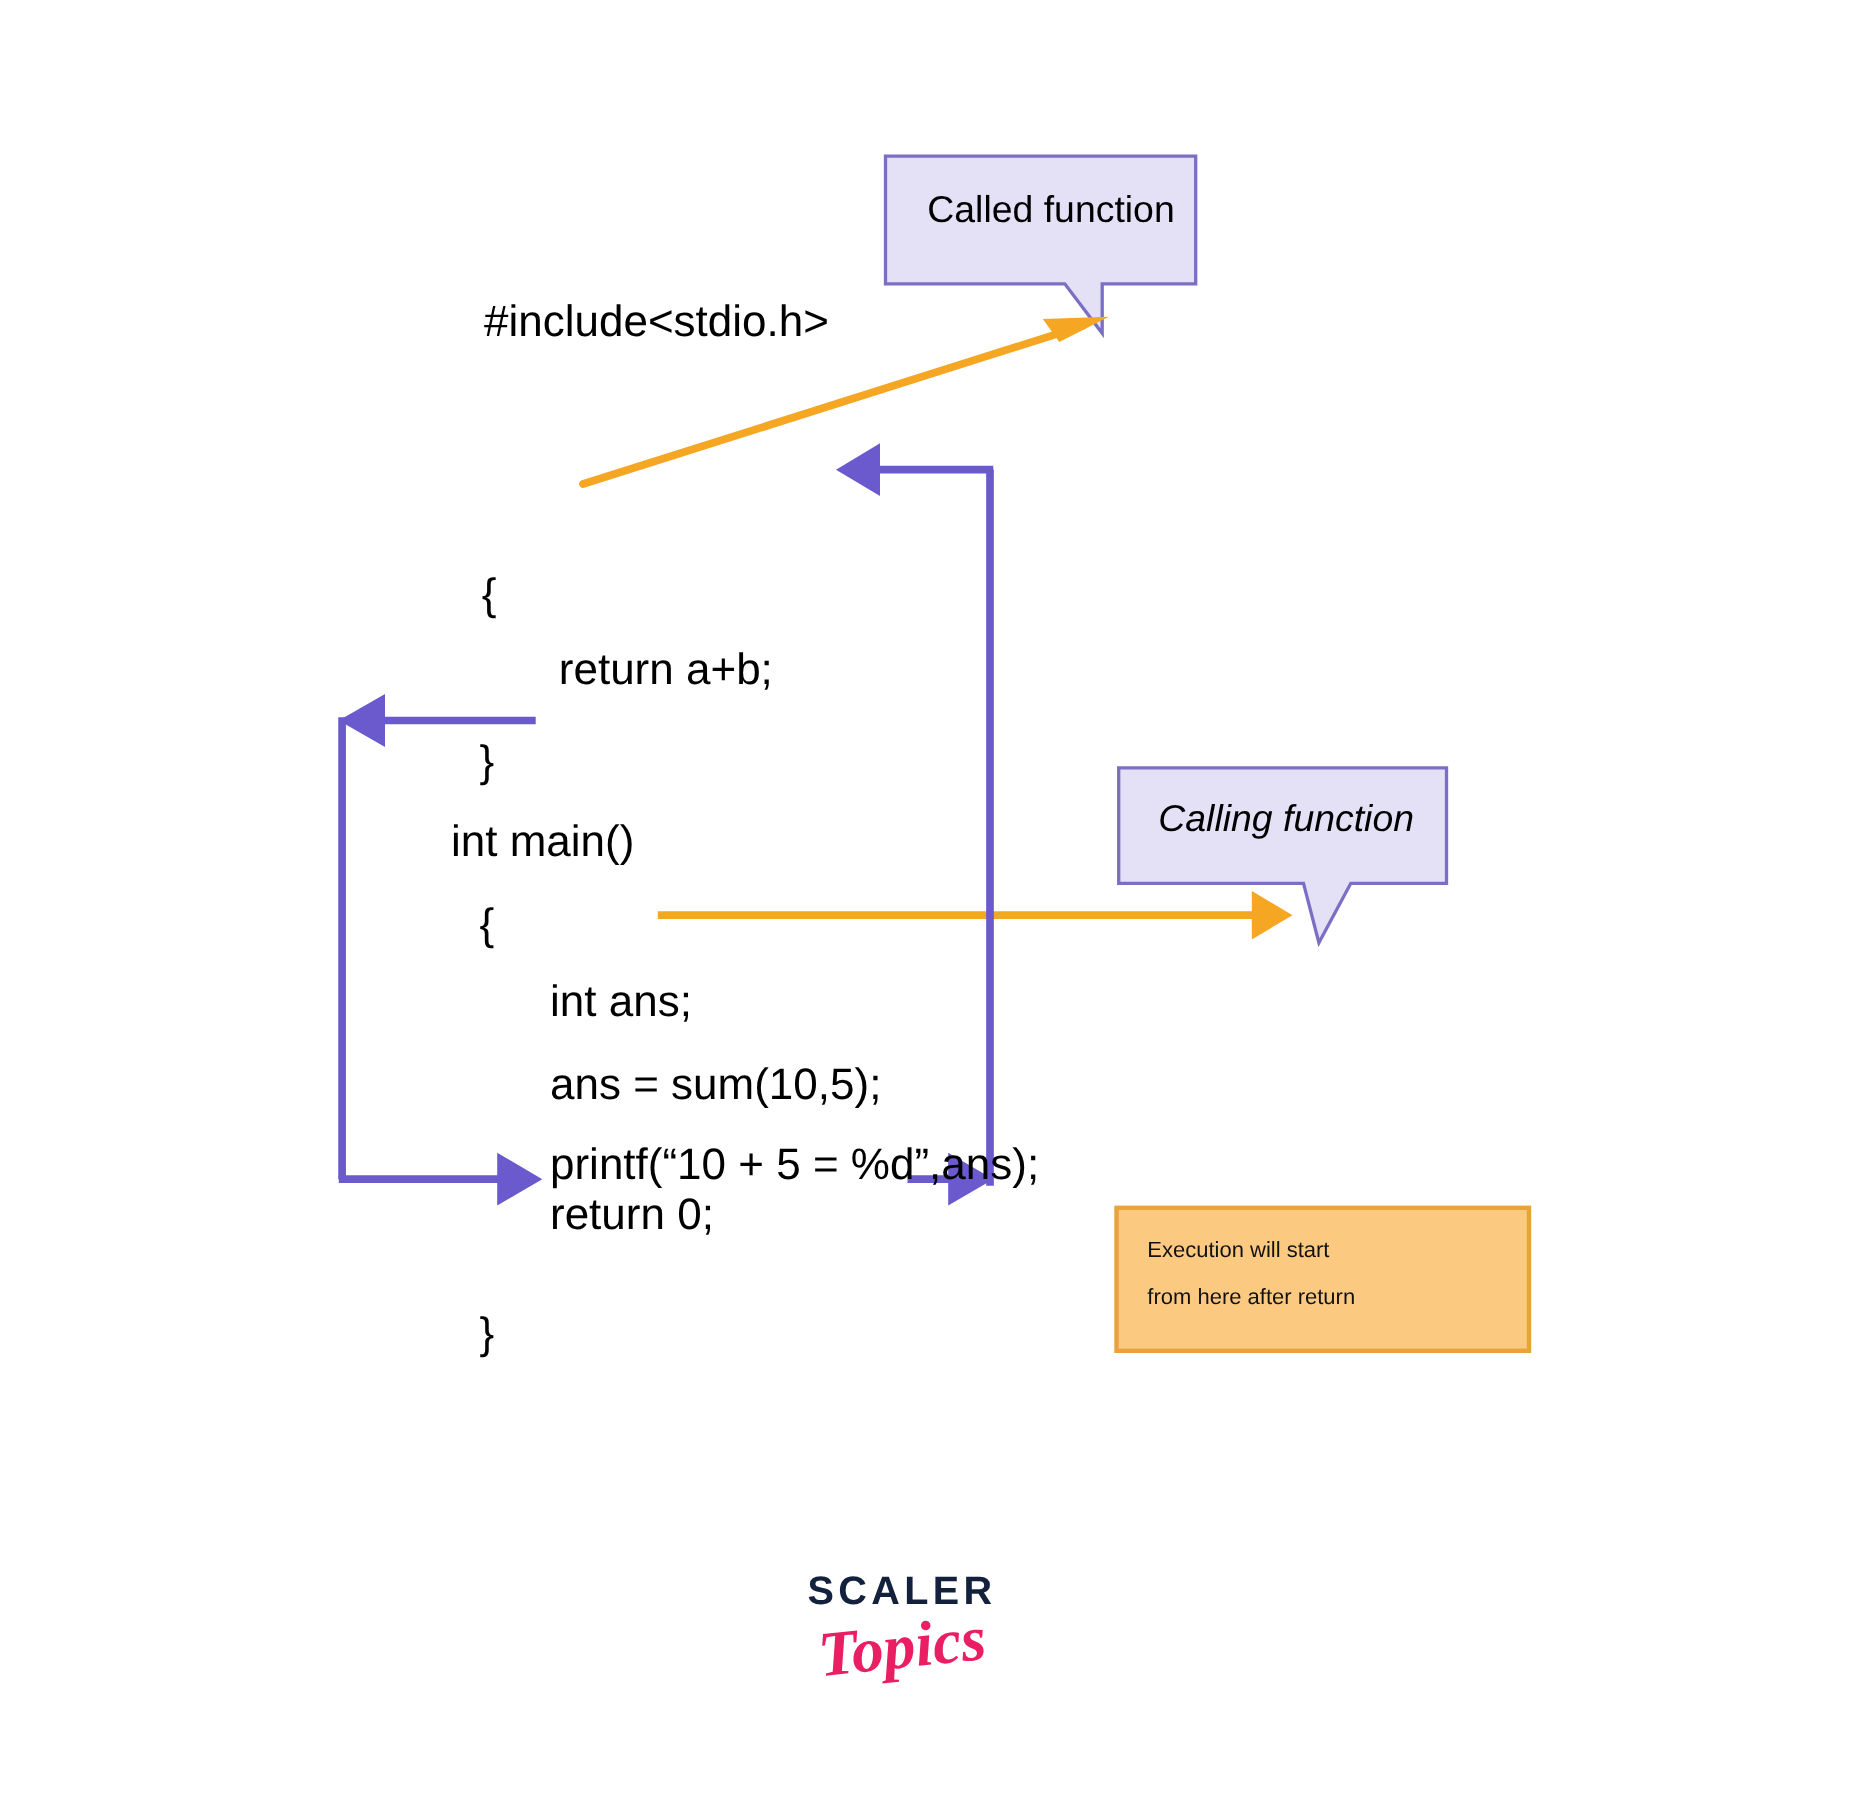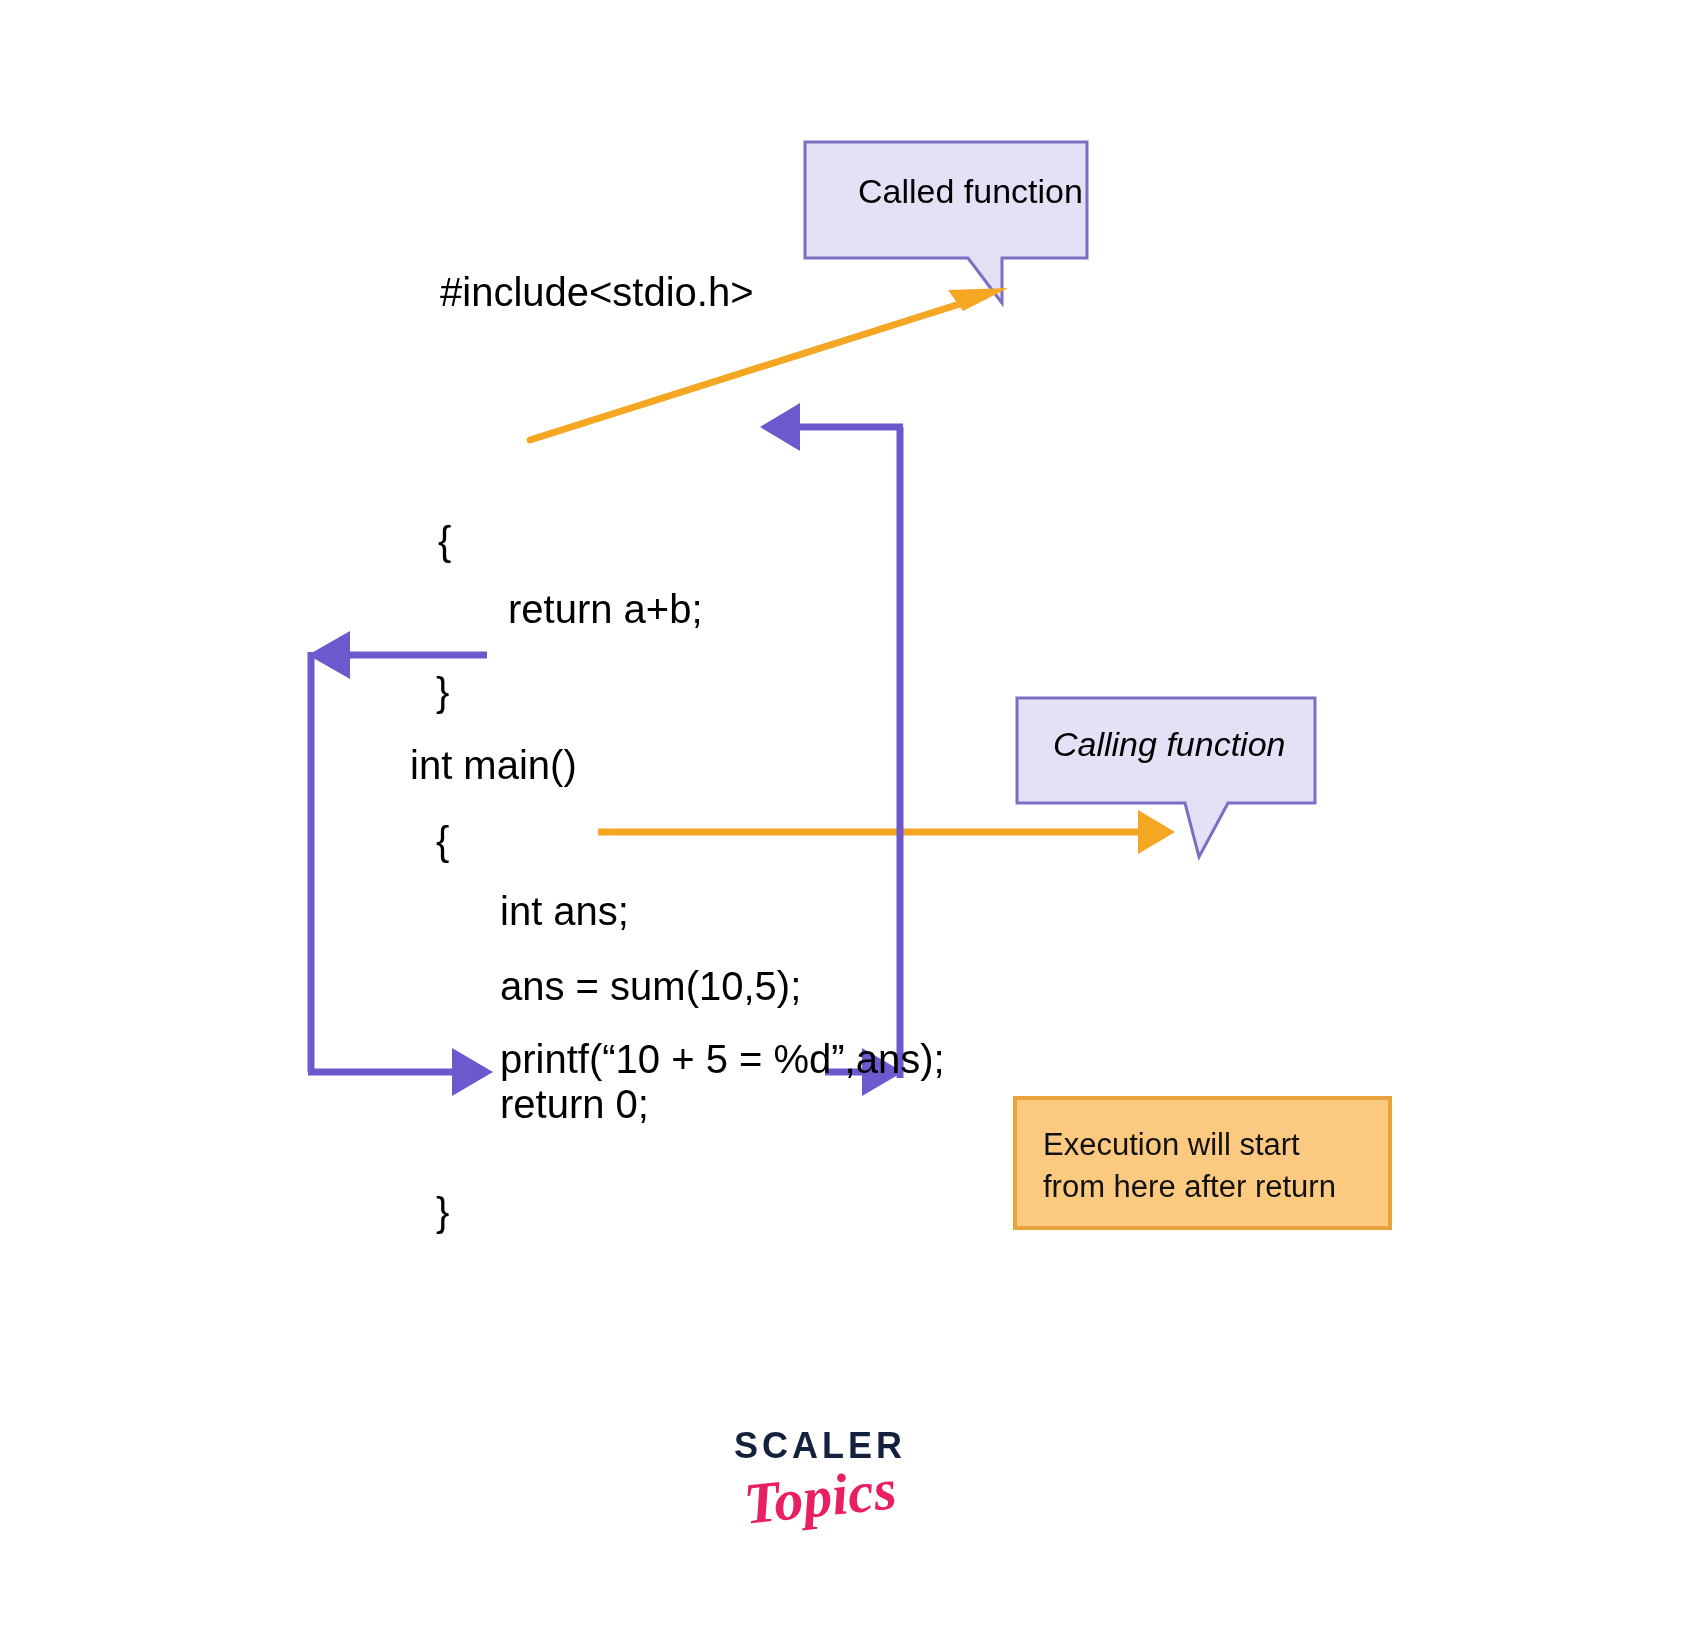--- a/index.html
+++ b/index.html
@@ -33,21 +33,21 @@
   .callout-text {
     position: absolute;
     font-family: "Liberation Sans", sans-serif;
     font-size: 34px;
     color: #000000;
     white-space: pre;
   }
   .note-text {
     position: absolute;
     font-family: "Liberation Sans", sans-serif;
-    font-size: 31px;
+    font-size: 20px;
     color: #111111;
     line-height: 1.35;
     white-space: pre;
   }
   .logo-wrap {
     position: absolute;
     left: 690px;
     top: 1425px;
     width: 260px;
     height: 145px;
@@ -142,21 +142,21 @@
   <div class="code-line" style="left:500px; top:891px;">int ans;</div>
 
   <div class="code-line" style="left:500px; top:966px;">ans = sum(10,5);</div>
 
   <div class="code-line" style="left:500px; top:1039px;">printf(“10 + 5 = %d”,ans);</div>
 
   <div class="code-line" style="left:500px; top:1084px;">return 0;</div>
 
   <div class="code-line" style="left:436px; top:1192px;">}</div>
 
-  <div class="callout-text" style="left:843px; top:172px;margin-left:15px;">Called function</div>
+  <div class="callout-text" style="left:843px; top:172px;">Called function</div>
 
   <div class="callout-text" style="left:1053px; top:725px;font-style:italic;">Calling function</div>
 
   <div class="note-text" style="left:1043px; top:1124px;">Execution will start</div>
   <div class="note-text" style="left:1043px; top:1166px;">from here after return</div>
 
   <div class="logo-wrap">
     <span class="logo-scaler">SCALER</span>
     <span class="logo-topics">Topics</span>
   </div>

